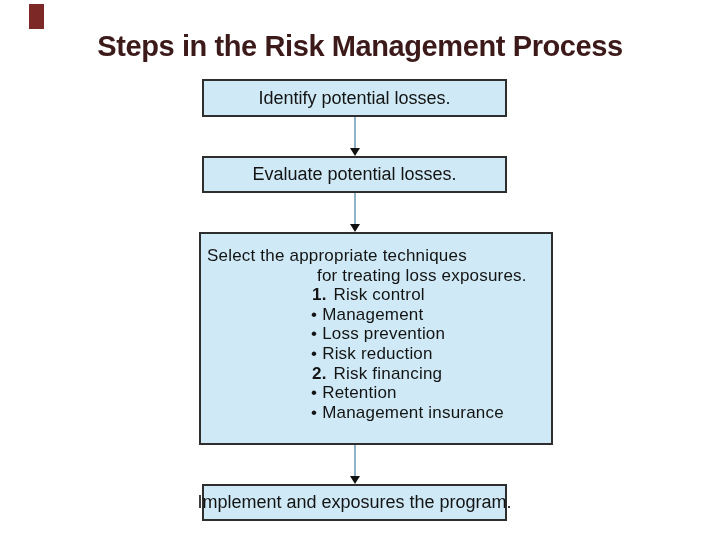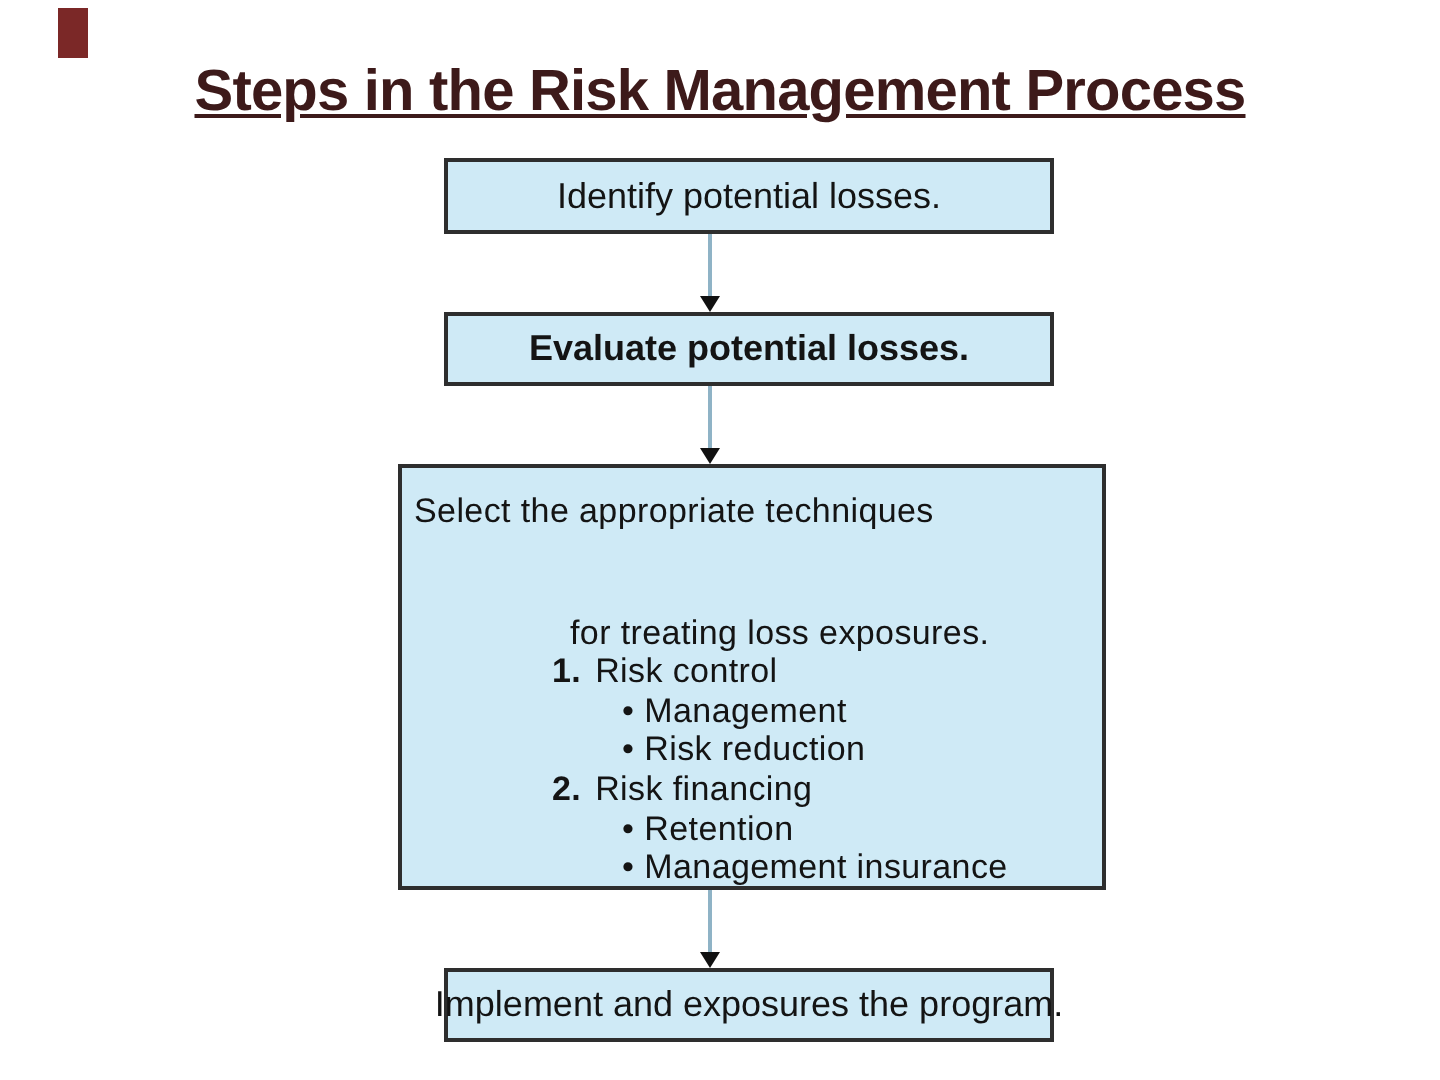--- a/index.html
+++ b/index.html
@@ -13,41 +13,40 @@
   .accent-bar{
     position:absolute;left:29px;top:4px;width:15px;height:25px;
     background:var(--accent,#7b2827);
   }
   .slide-title{
     position:absolute;left:0;top:30px;width:720px;
     text-align:center;
     font-size:29px;font-weight:700;letter-spacing:-0.4px;
     color:var(--title,#3d1a1a);
     white-space:nowrap;
-    text-decoration:underline;
   }
   .flow-box{
     position:absolute;
     background:var(--boxfill,#cfeaf6);
     border:2px solid var(--boxborder,#2e2e2e);
     box-sizing:border-box;
     color:var(--boxtext,#141414);
   }
   .flow-box.simple{
     display:flex;align-items:center;justify-content:center;
-    font-size:18px;white-space:nowrap;margin-left:20px;
+    font-size:18px;white-space:nowrap;
   }
   .box-1{left:202px;top:79px;width:305px;height:38px;}
-  .box-2{left:202px;top:156px;width:305px;height:37px;font-weight:bold;}
+  .box-2{left:202px;top:156px;width:305px;height:37px;}
   .box-3{left:199px;top:232px;width:354px;height:213px;padding-top:12px;font-size:17px;}
   .box-4{left:202px;top:484px;width:305px;height:37px;font-size:17.5px;}
   .b3line{line-height:19.6px;white-space:nowrap;letter-spacing:0.2px;}
   .b3line.indent-0{padding-left:6px;}
-  .b3line.indent-1{padding-left:84px;margin-top:41px;}
-  .b3line.indent-2{padding-left:75px;}
+  .b3line.indent-1{padding-left:116px;}
+  .b3line.indent-2{padding-left:111px;}
   .b3line.indent-3{padding-left:110px;}
   .b3num{font-weight:700;padding-right:7px;}
   .b3bullet{padding-right:5px;}
   .arrow{position:absolute;left:347px;width:15px;}
   .arrow-1{top:117px;height:39px;}
   .arrow-2{top:193px;height:39px;}
   .arrow-3{top:445px;height:39px;}
   .arrow-line{
     position:absolute;left:7px;top:0;width:2px;height:31px;
     background:var(--arrowline,#8fb3c6);
@@ -86,20 +85,21 @@
     <div class="arrow-line"></div>
     <div class="arrow-head"></div>
   </div>
 
   <div class="flow-box box-3">
     <div id="box3-lines">
         <div class="b3line indent-0"><span>Select the appropriate techniques</span></div>
         <div class="b3line indent-1"><span>for treating loss exposures.</span></div>
         <div class="b3line indent-2"><span class="b3num">1.</span><span>Risk control</span></div>
         <div class="b3line indent-3"><span class="b3bullet">•</span><span>Management</span></div>
+        <div class="b3line indent-3"><span class="b3bullet">•</span><span>Loss prevention</span></div>
         <div class="b3line indent-3"><span class="b3bullet">•</span><span>Risk reduction</span></div>
         <div class="b3line indent-2"><span class="b3num">2.</span><span>Risk financing</span></div>
         <div class="b3line indent-3"><span class="b3bullet">•</span><span>Retention</span></div>
         <div class="b3line indent-3"><span class="b3bullet">•</span><span>Management insurance</span></div>
       </div>
   </div>
 
   <div class="arrow arrow-3">
     <div class="arrow-line"></div>
     <div class="arrow-head"></div>

